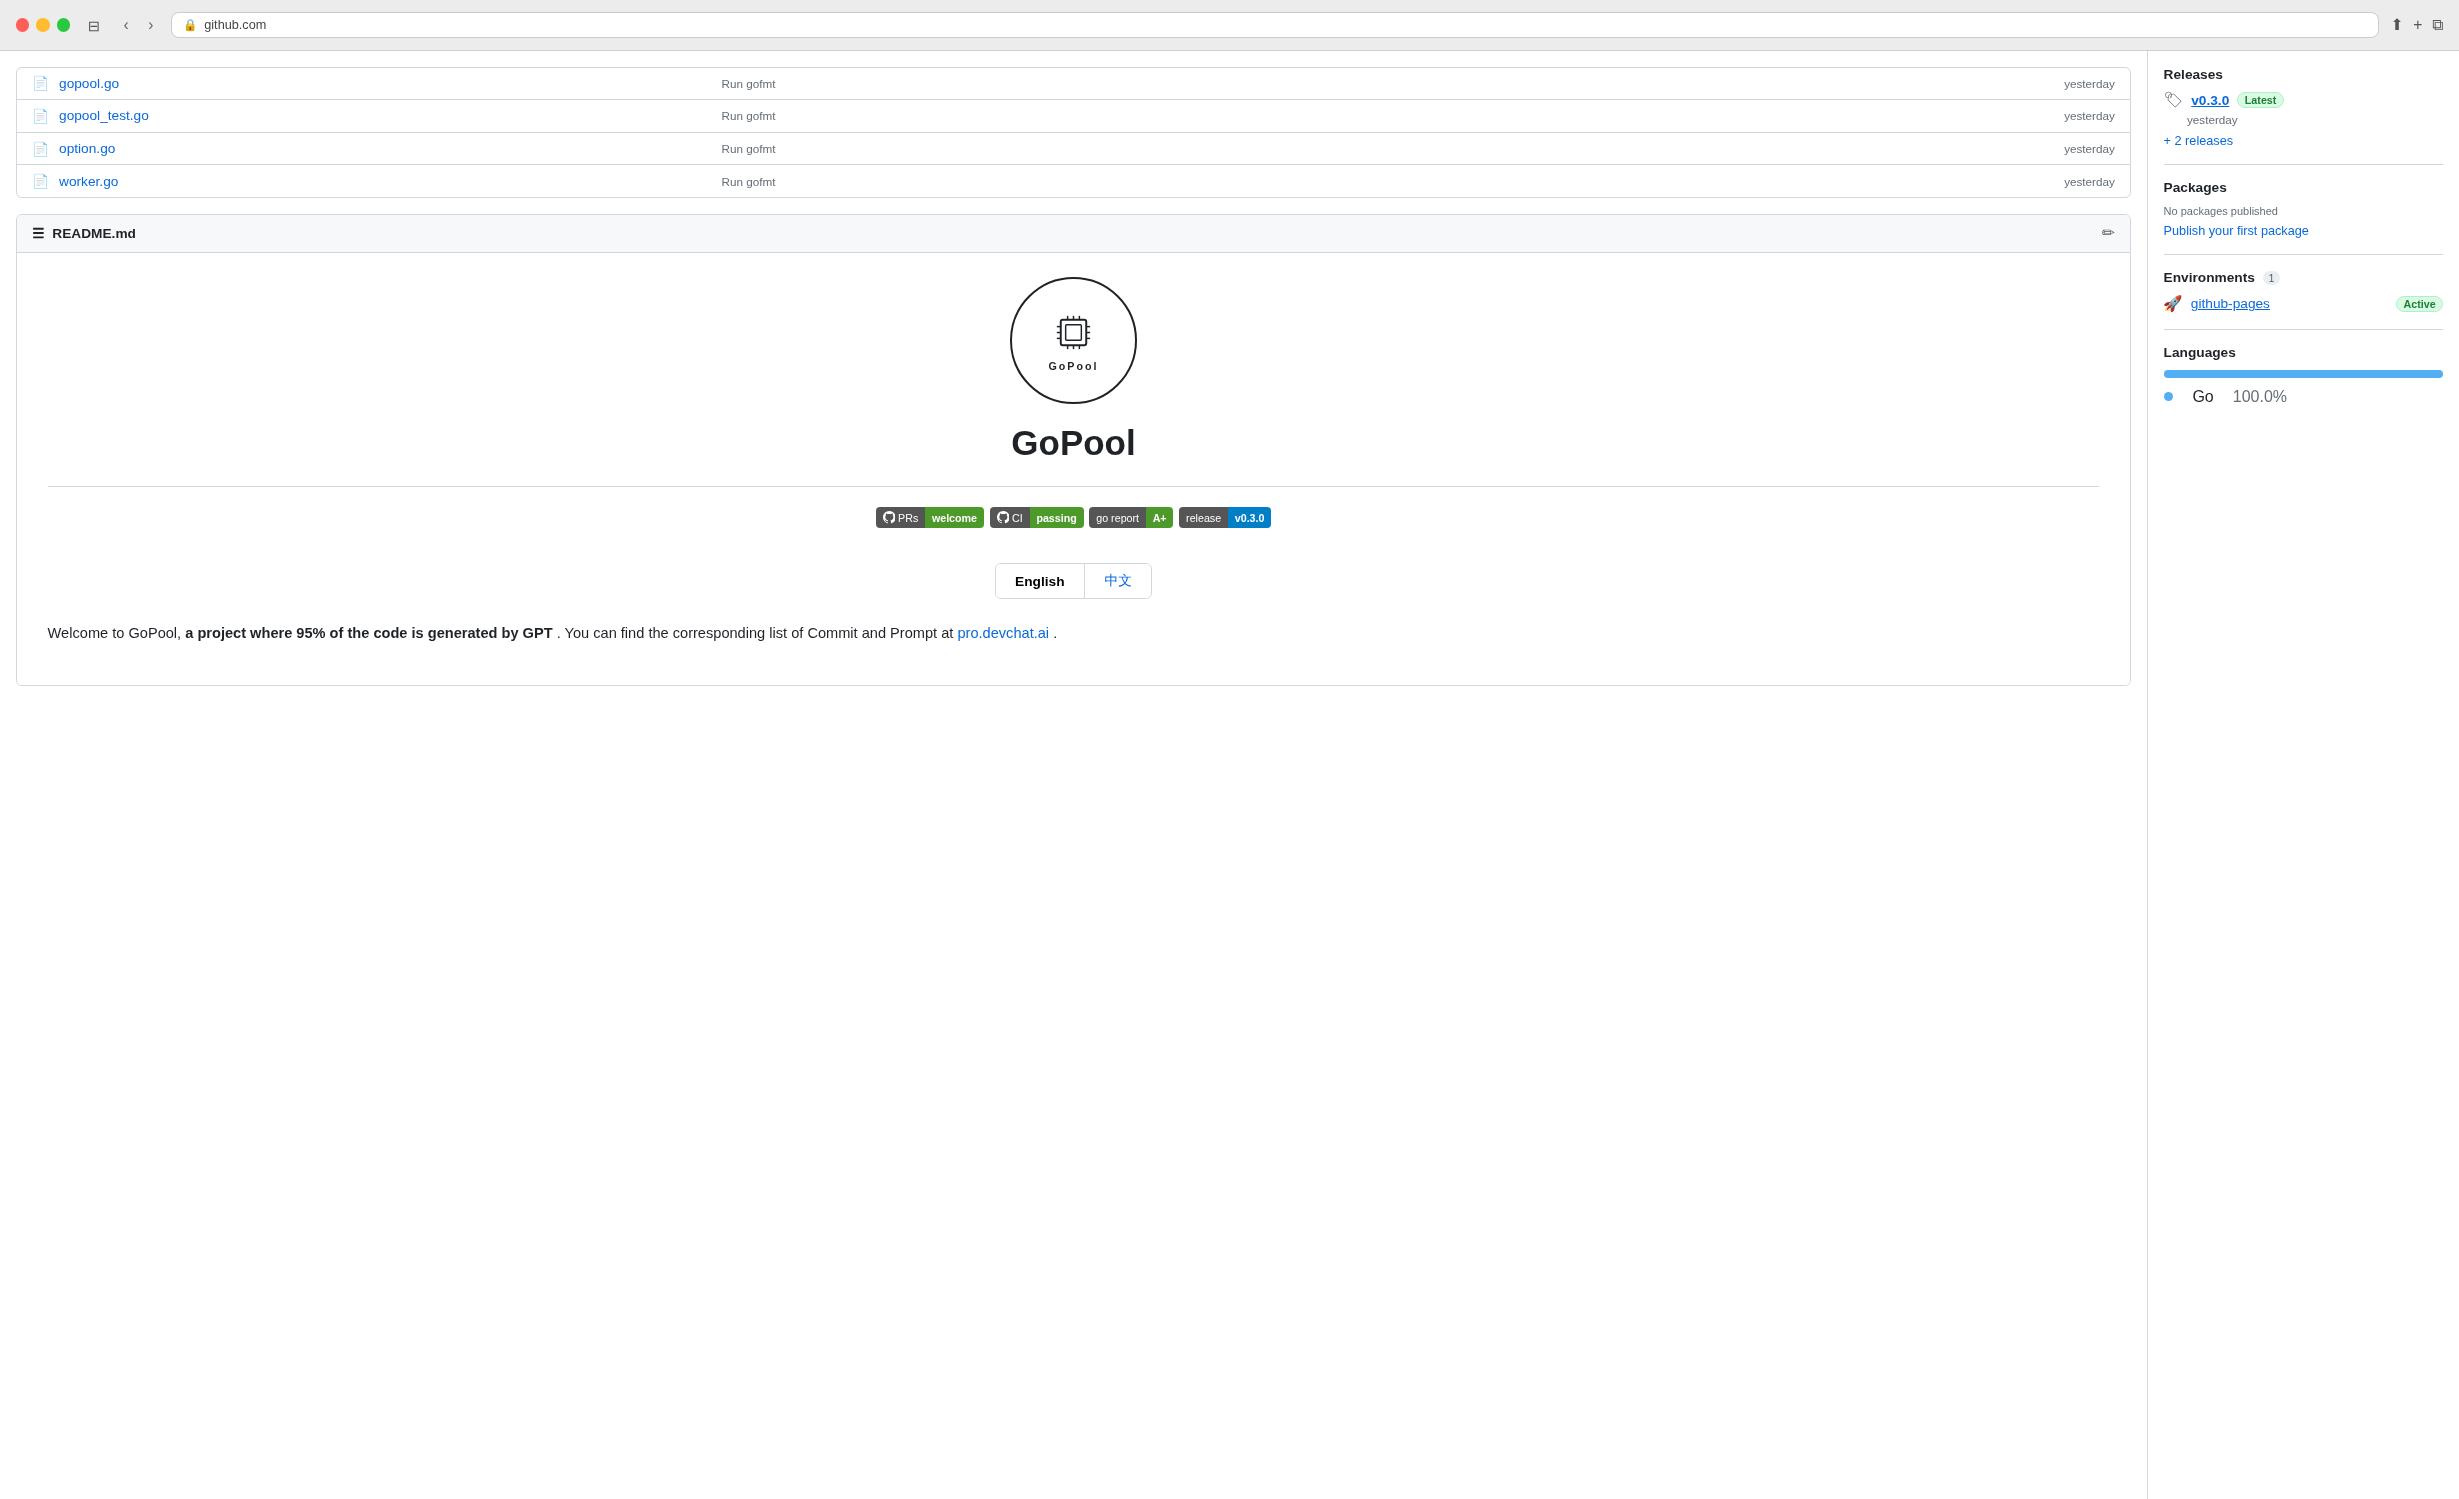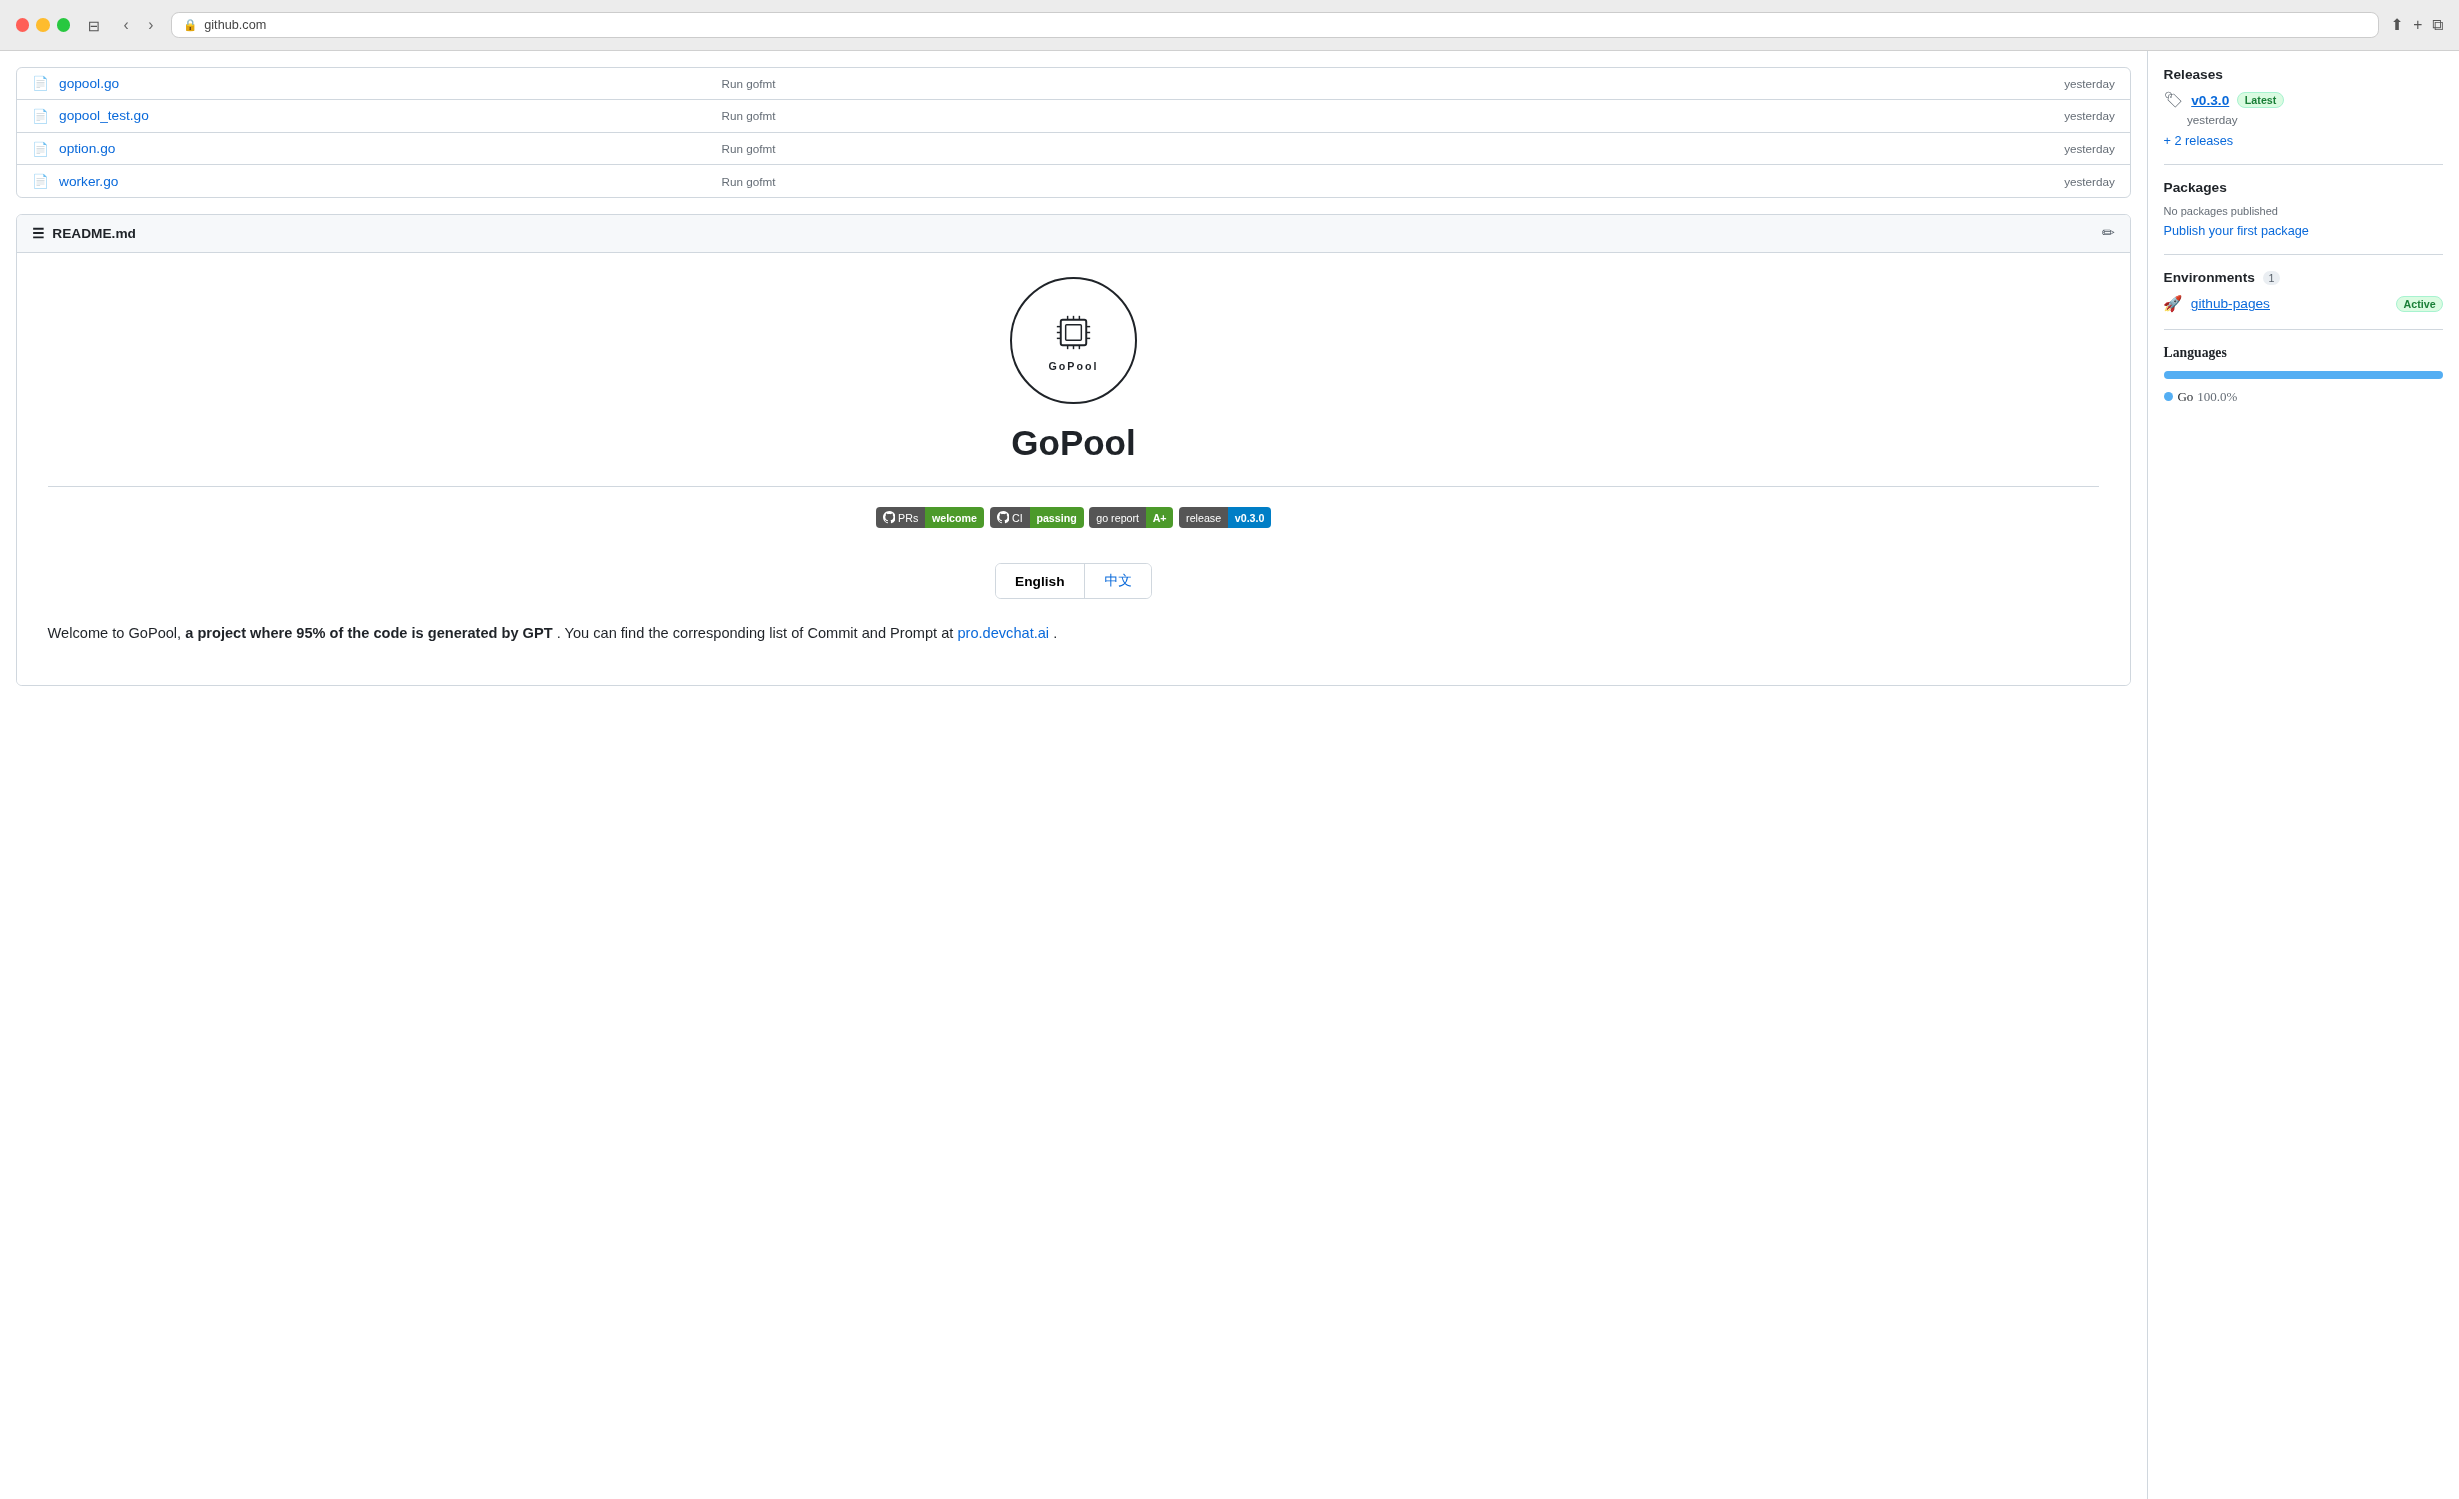--- a/index.html
+++ b/index.html
@@ -282,21 +282,21 @@
       border-left: 1px solid #d0d7de;
       overflow-y: auto;
       background: #ffffff;
     }
 
     
     .sidebar-section {
       padding: 15.6px 0;
       border-bottom: 1px solid #d0d7de;
     }
-    .sidebar-section:last-child { border-bottom: none; font-family: Liberation Serif, serif; }
+    .sidebar-section:last-child { border-bottom: none; }
     .sidebar-section-title {
       font-size: 13.7px;
       font-weight: 600;
       color: #1f2328;
       margin-bottom: 9.8px;
       display: flex;
       align-items: center;
       gap: 7.8px;
     }
     .section-count-badge {
@@ -388,22 +388,22 @@
     .language-bar {
       height: 7.8px;
       border-radius: 3.9px;
       background: #54aef3;
       margin-bottom: 9.8px;
       width: 100%;
     }
     .language-item {
       display: flex;
       align-items: center;
-      gap: 4px;
-      font-size: 13px;
+      gap: 19px;
+      font-size: 16px;
       color: #1f2328;
     }
     .language-dot {
       width: 9.8px;
       height: 9.8px;
       border-radius: 50%;
       background: #54aef3;
     }
     .language-percent {
       color: #656d76;

